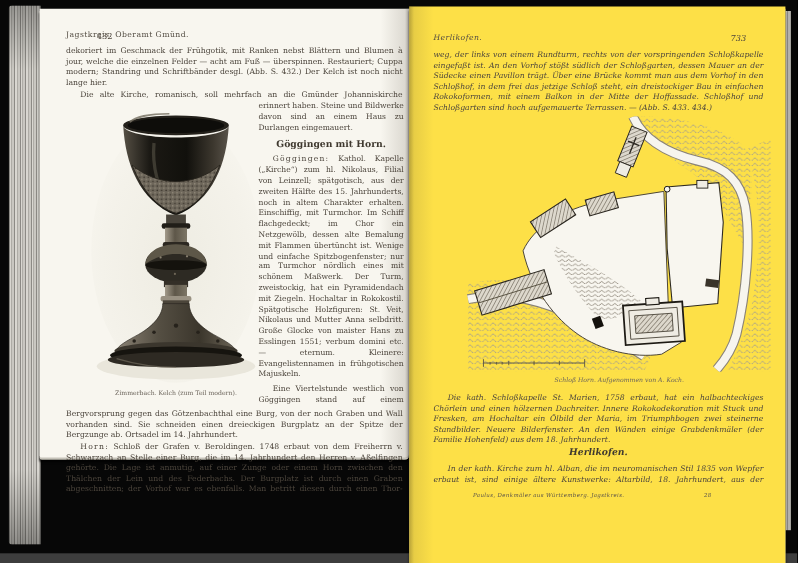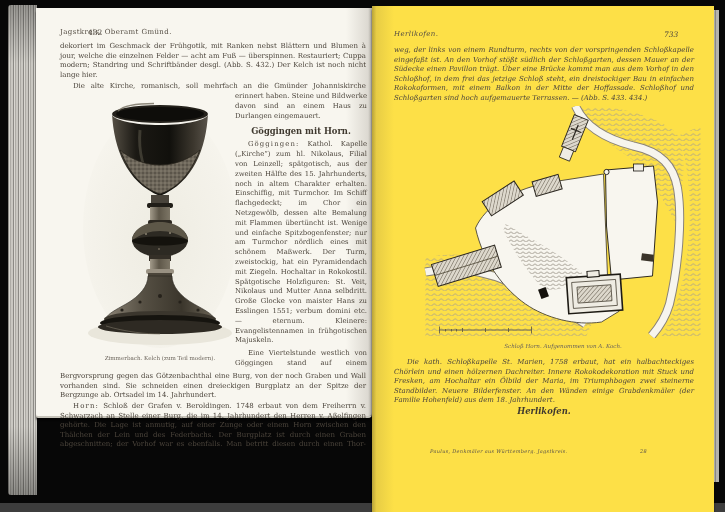--- a/index.html
+++ b/index.html
@@ -201,16 +201,17 @@
           <line x1="20" y1="223" x2="20" y2="225.5"></line>
             <line x1="26" y1="223" x2="26" y2="225.5"></line>
             <line x1="31" y1="223" x2="31" y2="225.5"></line>
         </g>
       </svg>
       <figcaption>Schloß Horn. Aufgenommen von A. Koch.</figcaption>
     </figure>
 
     <div class="t indent" style="left:22px;top:352px;width:300px">Die kath. Schloßkapelle St. Marien, 1758 erbaut, hat ein halbachteckiges Chörlein und einen hölzernen Dachreiter. Innere Rokokodekoration mit Stuck und Fresken, am Hochaltar ein Ölbild der Maria, im Triumphbogen zwei steinerne Standbilder. Neuere Bilderfenster. An den Wänden einige Grabdenkmäler (der Familie Hohenfeld) aus dem 18. Jahrhundert.</div>
     <div class="shead2" style="top:400px">Herlikofen.</div>
+    <div class="t indent jlast" style="left:22px;top:416px;width:300px">In der kath. Kirche zum hl. Alban, die im neuromanischen Stil 1835 von Wepfer erbaut ist, sind einige ältere Kunstwerke: Altarbild, 18. Jahrhundert, aus der</div>
     <div class="footline" style="left:58px;top:442px">Paulus, Denkmäler aus Württemberg. Jagstkreis.</div>
     <div class="footline" style="left:268px;top:442px">28</div>
   </div>
 </div>
 
 </body></html>

